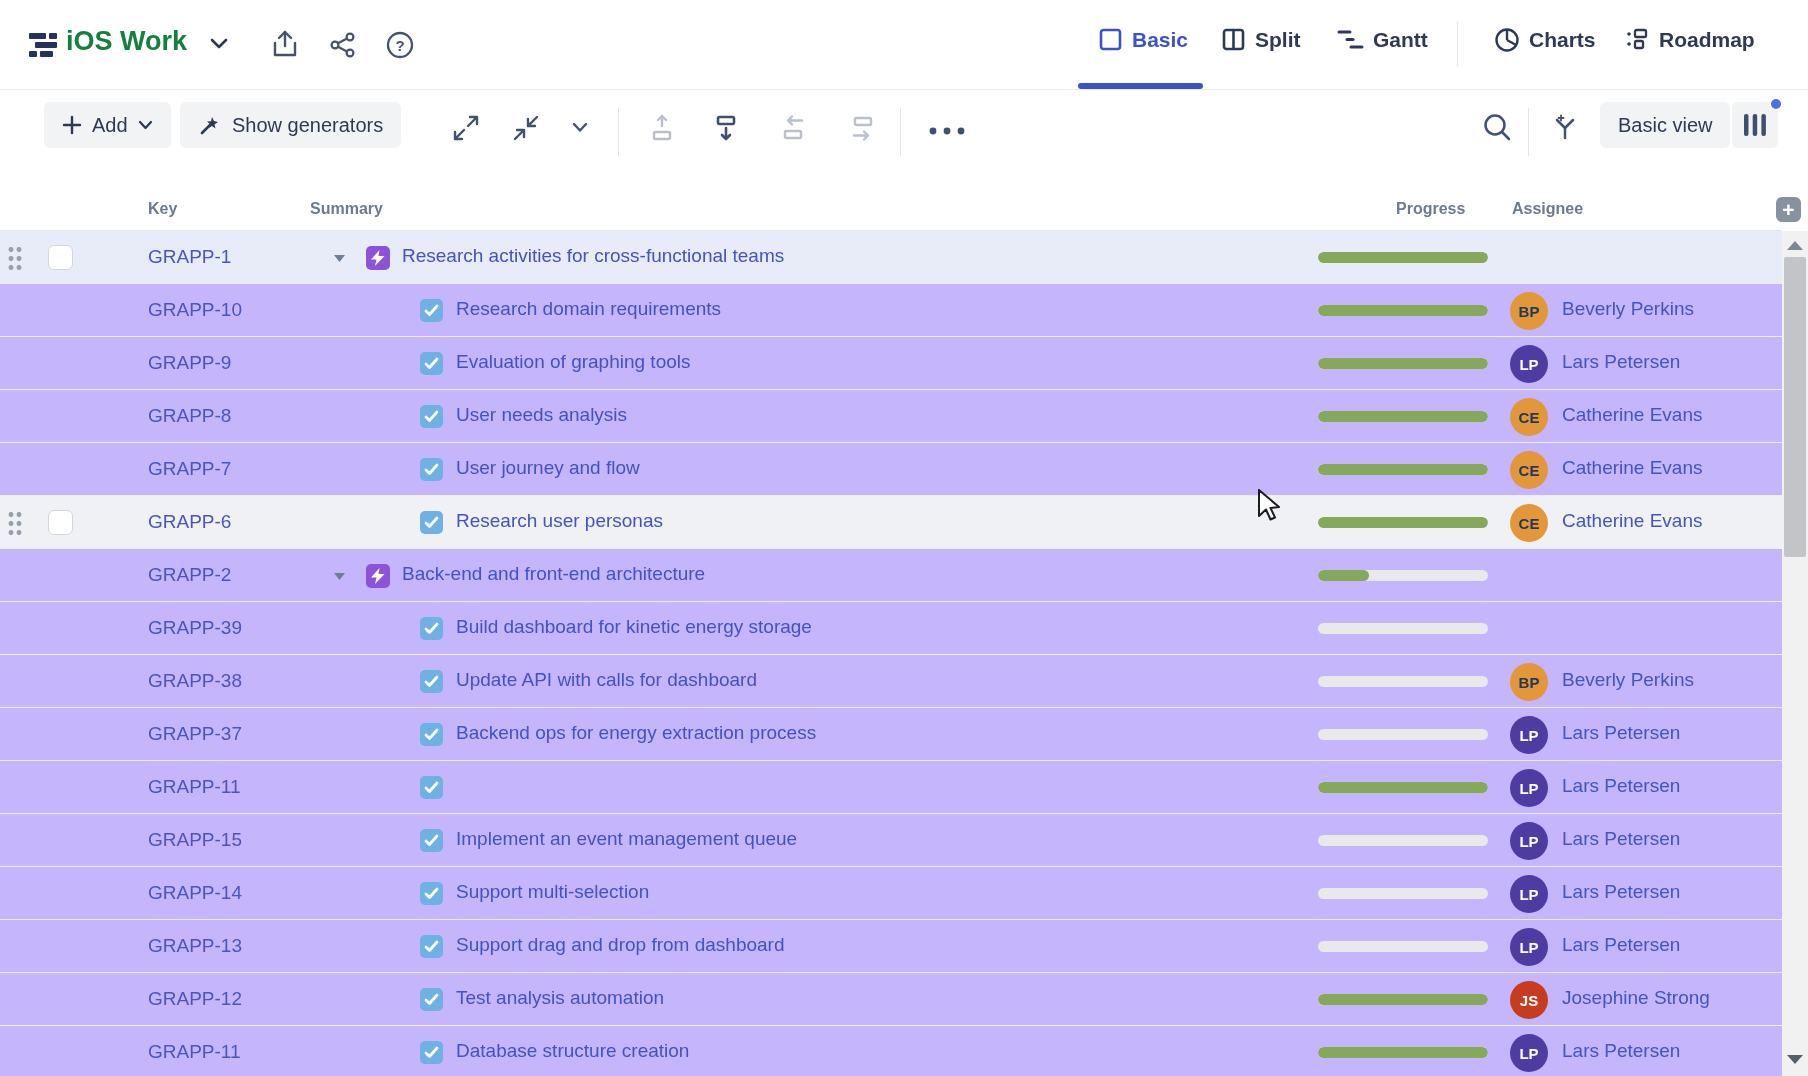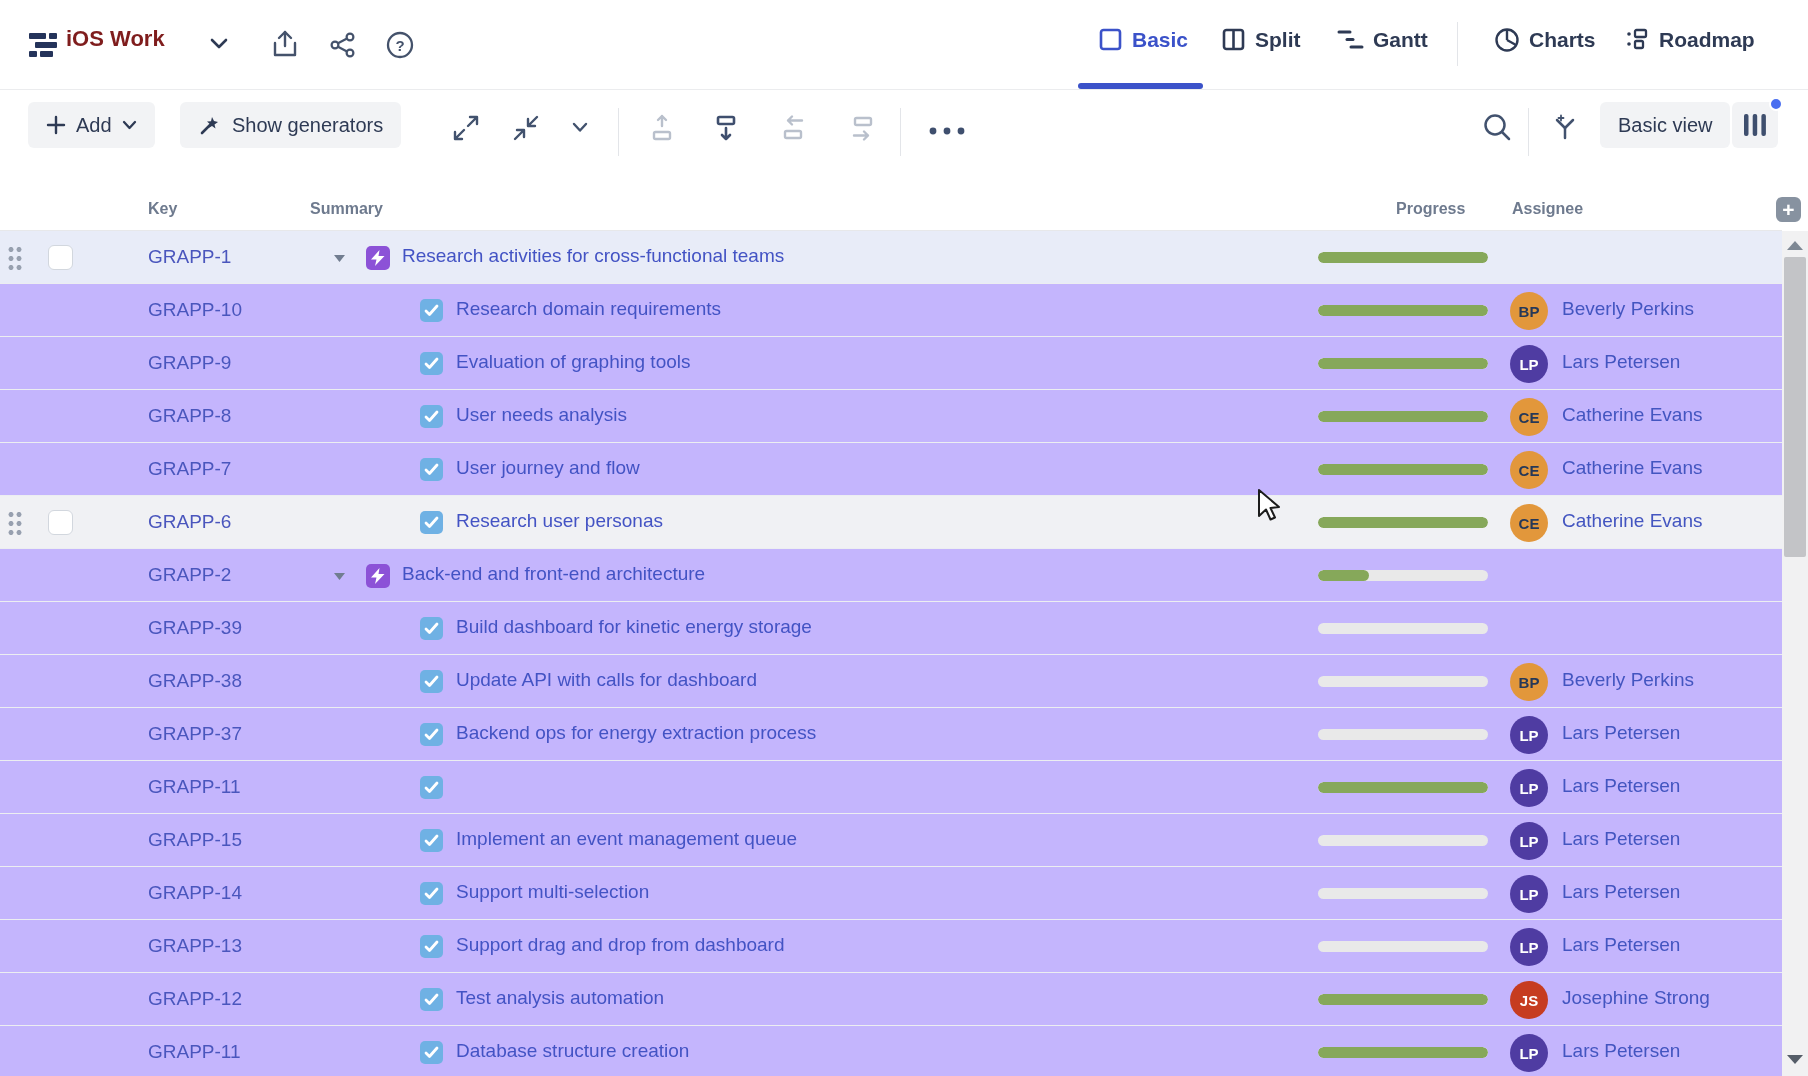--- a/index.html
+++ b/index.html
@@ -6,21 +6,21 @@
   html,body { margin:0; padding:0; }
   body {
     width:1808px; height:1076px; overflow:hidden; position:relative;
     font-family:"Liberation Sans", sans-serif; background:#ffffff; 
   }
   svg { display:block; }
 
   
   .top-header { position:absolute; left:0; top:0; width:1808px; height:90px; background:#fff; border-bottom:1px solid #ebecee; }
   .logo { position:absolute; left:28px; top:30px; }
-  .app-title { position:absolute; left:66px; top:26px; font-size:22px; font-weight:600; color:#7f1d1d; cursor:pointer; }
+  .app-title { position:absolute; left:66px; top:26px; font-size:27px; font-weight:600; color:#15803d; cursor:pointer; }
   .title-chev { position:absolute; left:210px; top:38px; }
   .hicon { position:absolute; top:30px; cursor:pointer; }
   .hicon.export { left:272px; }
   .hicon.share { left:330px; top:32px; }
   .hicon.help { left:386px; top:31px; }
 
   .tab { position:absolute; top:27px; display:flex; align-items:center; gap:9px; font-size:21px; font-weight:600; color:#2e3a54; cursor:pointer; }
   .tab.active { color:#3b52c9; }
   .tab-underline { position:absolute; left:1078px; bottom:0px; width:125px; height:6px; border-radius:3px; background:#3b52c9; }
   .tabs-divider { position:absolute; left:1457px; top:22px; height:44px; width:1px; background:#e3e5e9; }
@@ -154,21 +154,21 @@
           <rect x="10" y="3" width="11" height="7" rx="1.5" fill="none" stroke="#2e3a54" stroke-width="2.3"></rect>
           <rect x="10" y="14" width="8" height="7" rx="1.5" fill="none" stroke="#2e3a54" stroke-width="2.3"></rect>
         </svg>
     </span>
     <span>Roadmap</span>
   </div>
   <div class="tab-underline"></div>
 </div>
 
 <div class="toolbar">
-  <div class="tb-btn" style="left:28px; top:12px;">
+  <div class="tb-btn" style="left:44px; top:12px;">
     <span>
       <svg width="20" height="20" viewBox="0 0 20 20">
           <path d="M10 2 L10 18 M2 10 L18 10" stroke="#2e3a54" stroke-width="2.4" stroke-linecap="round"></path>
         </svg>
     </span>
     <span>Add</span>
     <span>
       <svg width="15" height="10" viewBox="0 0 15 10">
           <polyline points="2,2 7.5,8 13,2" fill="none" stroke="#2e3a54" stroke-width="2.3" stroke-linecap="round" stroke-linejoin="round"></polyline>
         </svg>

